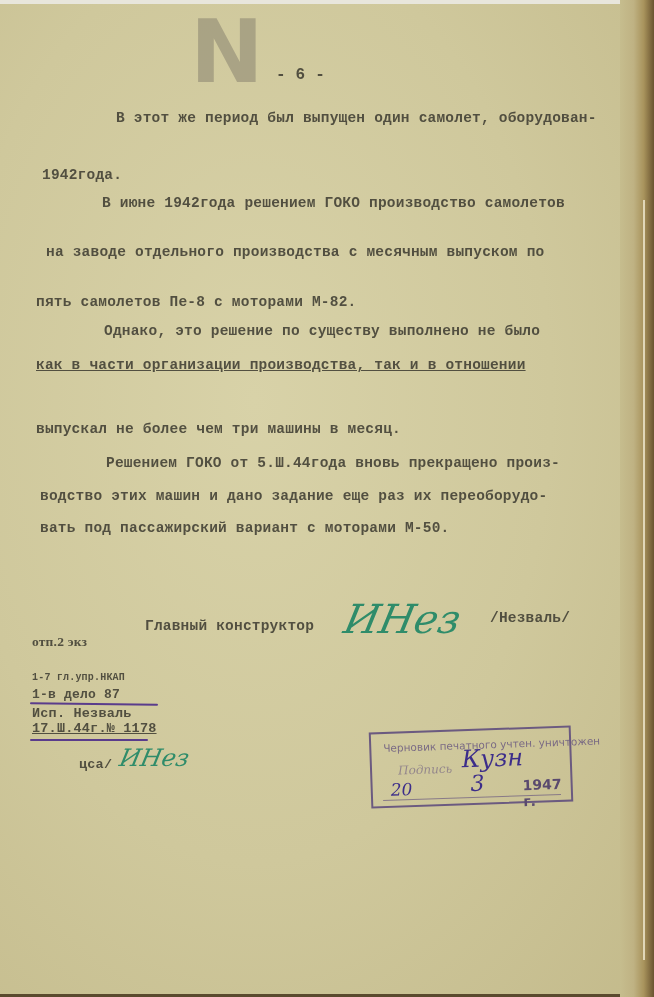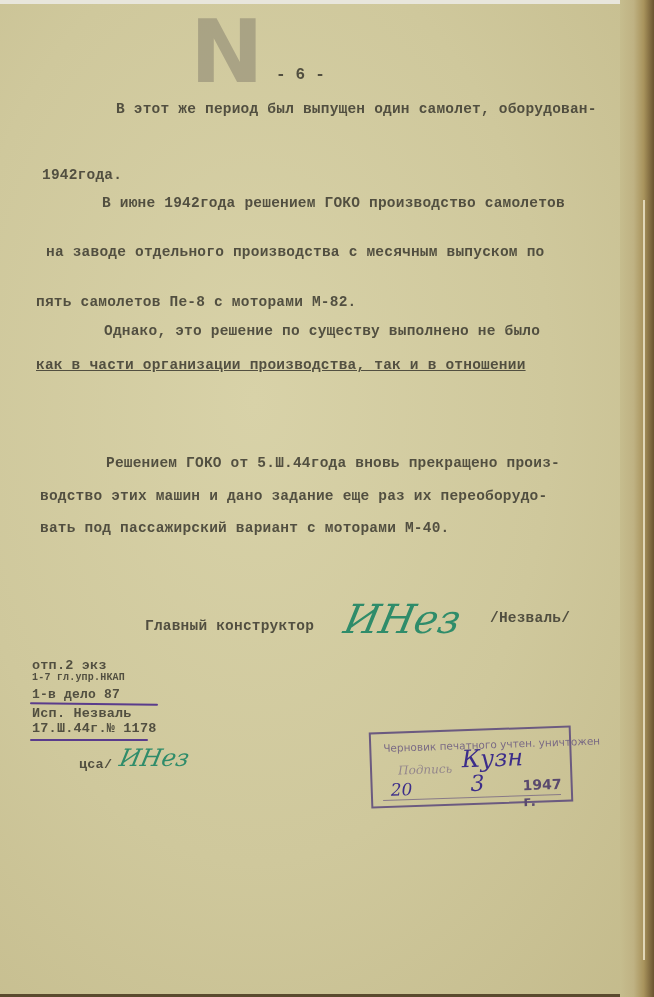--- a/index.html
+++ b/index.html
@@ -69,44 +69,45 @@
   </style>
 </head>
 <body>
 
 <div class="top-edge"></div>
 <div class="page">
   <div class="pencil-mark">N</div>
 
   <div class="typed page-num">- 6 -</div>
 
-  <div class="typed line" style="left:116px; top:97px;">В этот же период был выпущен один самолет, оборудован-</div>
+  <div class="typed line" style="left:116px; top:106px;">В этот же период был выпущен один самолет, оборудован-</div>
   <div class="typed line" style="left:42px; top:163px;">1942года.</div>
 
   <div class="typed line" style="left:102px; top:191px;">В июне 1942года решением ГОКО производство самолетов</div>
   <div class="typed line" style="left:46px; top:240px;">на заводе отдельного производства с месячным выпуском по</div>
   <div class="typed line" style="left:36px; top:290px;">пять самолетов Пе-8 с моторами М-82.</div>
 
   <div class="typed line" style="left:104px; top:319px;">Однако, это решение по существу выполнено не было</div>
   <div class="typed line" style="left:36px; top:353px;text-decoration:underline;">как в части организации производства, так и в отношении</div>
+  <div class="typed line" style="left:36px; top:417px;">выпускал не более чем три машины в месяц.</div>
 
   <div class="typed line" style="left:106px; top:451px;">Решением ГОКО от 5.Ш.44года вновь прекращено произ-</div>
   <div class="typed line" style="left:40px; top:484px;">водство этих машин и дано задание еще раз их переоборудо-</div>
-  <div class="typed line" style="left:40px; top:516px;">вать под пассажирский вариант с моторами М-40.</div>
+  <div class="typed line" style="left:40px; top:516px;">вать под пассажирский вариант с моторами М-50.</div>
 
   <div class="typed line" style="left:145px; top:614px;">Главный конструктор</div>
   <div class="signature sig-main">ИНез</div>
   <div class="typed line" style="left:490px; top:606px;">/Незваль/</div>
 
-  <div class="typed line" style="left:32px; top:654px; font-size:13.5px;">отп.2 экз</div>
+  <div class="typed line" style="left:32px; top:630px; font-size:13.5px;font-family:Liberation Serif, serif;">отп.2 экз</div>
   <div class="typed line" style="left:32px; top:668px; font-size:10px;">1-7 гл.упр.НКАП</div>
   <div class="typed line" style="left:32px; top:683px; font-size:13px;">1-в дело 87</div>
   <div class="ink-underline" style="left:30px; top:699px; width:128px; transform:rotate(0.6deg);"></div>
   <div class="typed line" style="left:32px; top:702px; font-size:13.5px;">Исп. Незваль</div>
-  <div class="typed line" style="left:32px; top:717px; font-size:13.5px;">17.Ш.44г.№ 1178</div>
+  <div class="typed line" style="left:32px; top:717px; font-size:13.5px;text-decoration:underline;">17.Ш.44г.№ 1178</div>
   <div class="ink-underline" style="left:30px; top:735px; width:118px;"></div>
   <div class="typed line" style="left:68px; top:753px; font-size:13.5px;margin-left:11px;">цса/</div>
   <div class="signature sig-small">ИНез</div>
 
   <div class="stamp">
     <div class="stamp-header">Черновик печатного учтен. уничтожен</div>
     <div class="stamp-sub">Подпись</div>
     <div class="stamp-sign">Кузн</div>
     <div class="stamp-day">20</div>
     <div class="stamp-month">3</div>

